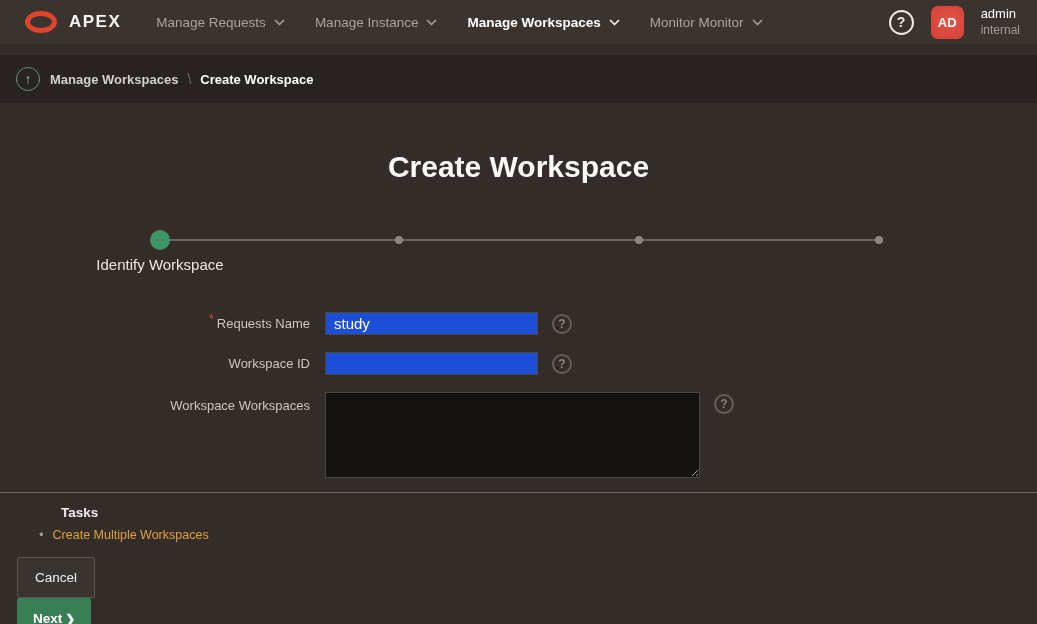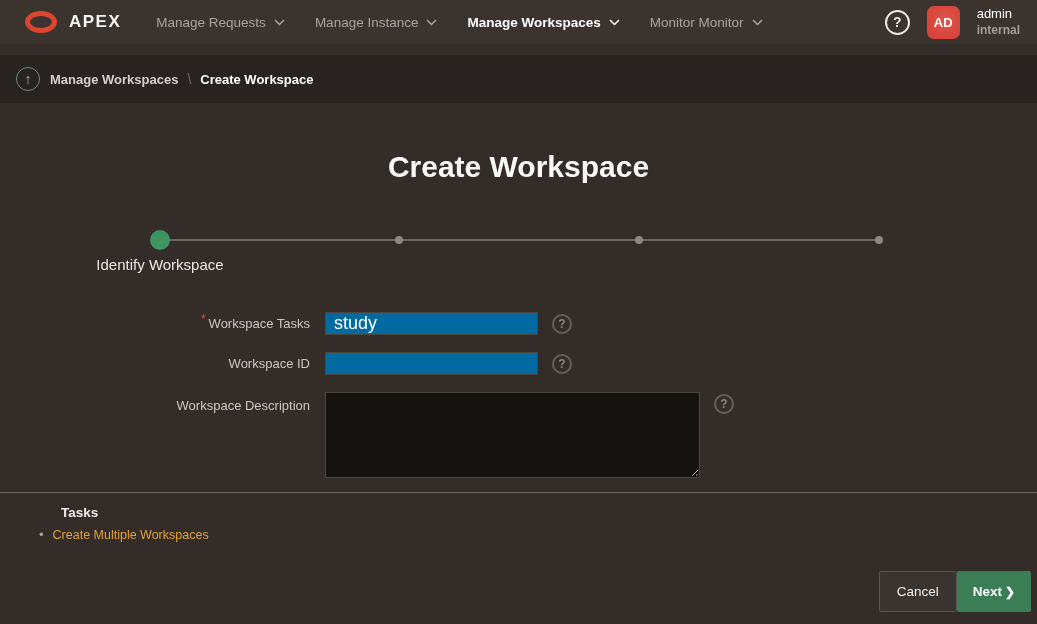--- a/index.html
+++ b/index.html
@@ -38,21 +38,21 @@
     color:#ece9e5; font-size:14px; font-weight:bold; cursor:pointer;
   }
   .avatar{
     width:33px; height:33px; border-radius:7px; cursor:pointer;
     background:radial-gradient(circle at 55% 45%, #e25549 0%, #d9463c 62%, #d2423a 100%);
     display:flex; align-items:center; justify-content:center;
     color:#fff; font-weight:bold; font-size:13px;
   }
   .user-block{ line-height:1.25; }
   .user-name{ font-size:13px; font-weight:normal; color:#ffffff; }
-  .user-realm{ font-size:12px; color:#a39d96;font-weight:bold; }
+  .user-realm{ font-size:12px; color:#a39d96; }
 
   
   .crumbbar{
     position:absolute; top:55px; left:0; right:0; height:48px;
     background:#282220; display:flex; align-items:center; padding:0 16px;
   }
   .up-circle{
     width:24px; height:24px; border:1px solid #6f8d85; border-radius:50%;
     display:flex; align-items:center; justify-content:center;
     color:#9dbbb1; font-size:14px; cursor:pointer; flex:0 0 auto;
@@ -94,22 +94,22 @@
   .f-row.r3{ top:289px; align-items:flex-start; }
   .f-label{
     width:310px; text-align:right; font-size:13px; color:#ccc6c0;
     white-space:nowrap;
   }
   .f-row.r3 .f-label{ padding-top:6px; }
   .req{
     color:#e14a3d; font-size:12px; position:relative; top:-5px; margin-right:3px;
   }
   .f-input{
-    margin-left:15px; width:213px; height:23px; background:#0369a1;
-    border:1px solid #4c4640; color:#ffffff; font-size:18px; padding:0 8px;
+    margin-left:15px; width:213px; height:23px; background:#1d4ed8;
+    border:1px solid #4c4640; color:#ffffff; font-size:15px; padding:0 8px;
     font-family:"Liberation Sans", sans-serif; outline:none;
   }
   .f-textarea{
     margin-left:15px; width:375px; height:86px; background:#151210;
     border:1px solid #4c4640; color:#ffffff; font-size:13.5px; padding:4px 8px;
     font-family:"Liberation Sans", sans-serif; resize:both; outline:none;
   }
   .help-badge{
     margin-left:14px; width:20px; height:20px; border:2px solid #645f58;
     border-radius:50%; color:#8a857e; font-size:12px; font-weight:bold;
@@ -127,22 +127,23 @@
   .tasks-list{ margin-top:7px; }
   .task-item{ display:flex; align-items:center; }
   .task-bullet{ color:#a59e96; font-size:13px; margin:0 9px 0 13px; }
   .task-link{
     color:#e2a23d; font-size:12.5px; text-decoration:none; cursor:pointer;
   }
 
   
   .footer{
     position:absolute; top:556px; left:0; right:0; bottom:0;
-    display:flex; justify-content:flex-end; align-items:flex-start;
-    padding:15px 6px 0;
+    display:flex; justify-content:center; align-items:flex-start;
+    padding:15px 17px 0;
+    flex-direction:column;
   }
   .btn{
     font-family:"Liberation Sans", sans-serif; font-size:13.5px;
     border-radius:2px; cursor:pointer;
   }
   .btn-cancel{
     background:#393430; border:1px solid #5a544e; color:#f2eeea;
     padding:12px 17px;
   }
   .btn-next{
@@ -215,33 +216,33 @@
     <h1 class="page-title">Create Workspace</h1>
 
     <div class="wiz-line"></div>
     <span class="wiz-dot current"></span>
     <span class="wiz-dot d2"></span>
     <span class="wiz-dot d3"></span>
     <span class="wiz-dot d4"></span>
     <span class="wiz-label">Identify Workspace</span>
 
     <div class="f-row r1">
-      <label class="f-label"><span class="req">*</span><span>Workspace Tasks</span></label>
+      <label class="f-label"><span class="req">*</span><span>Requests Name</span></label>
       <input class="f-input" type="text" value="study" style="">
       <span class="help-badge">?</span>
     </div>
 
     <div class="f-row r2">
       <label class="f-label"><span>Workspace ID</span></label>
       <input class="f-input" type="text" value="" style="">
       <span class="help-badge">?</span>
     </div>
 
     <div class="f-row r3">
-      <label class="f-label"><span>Workspace Description</span></label>
+      <label class="f-label"><span>Workspace Workspaces</span></label>
       <textarea class="f-textarea" style=""></textarea>
       <span class="help-badge">?</span>
     </div>
   </main>
 
   <section class="tasks">
     <div class="tasks-title">Tasks</div>
     <div class="tasks-list">
       <div class="task-item">
         <span class="task-bullet">•</span>

